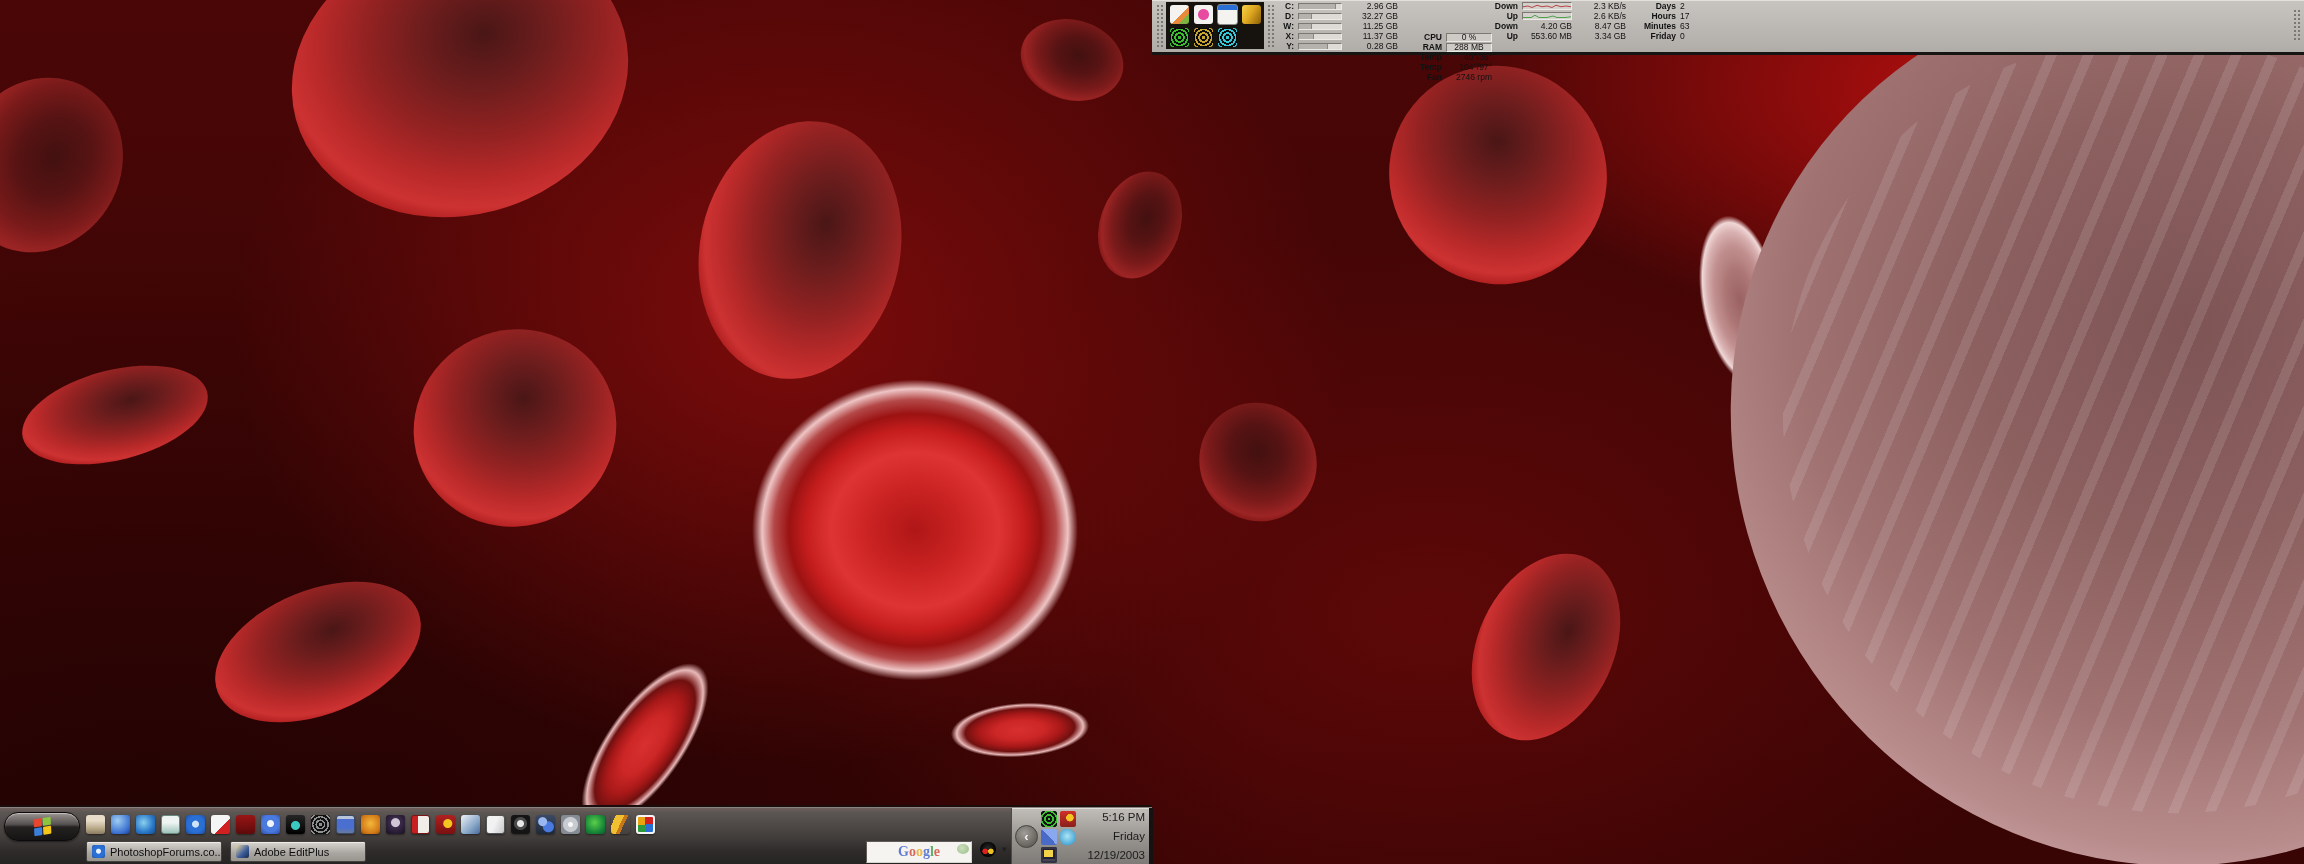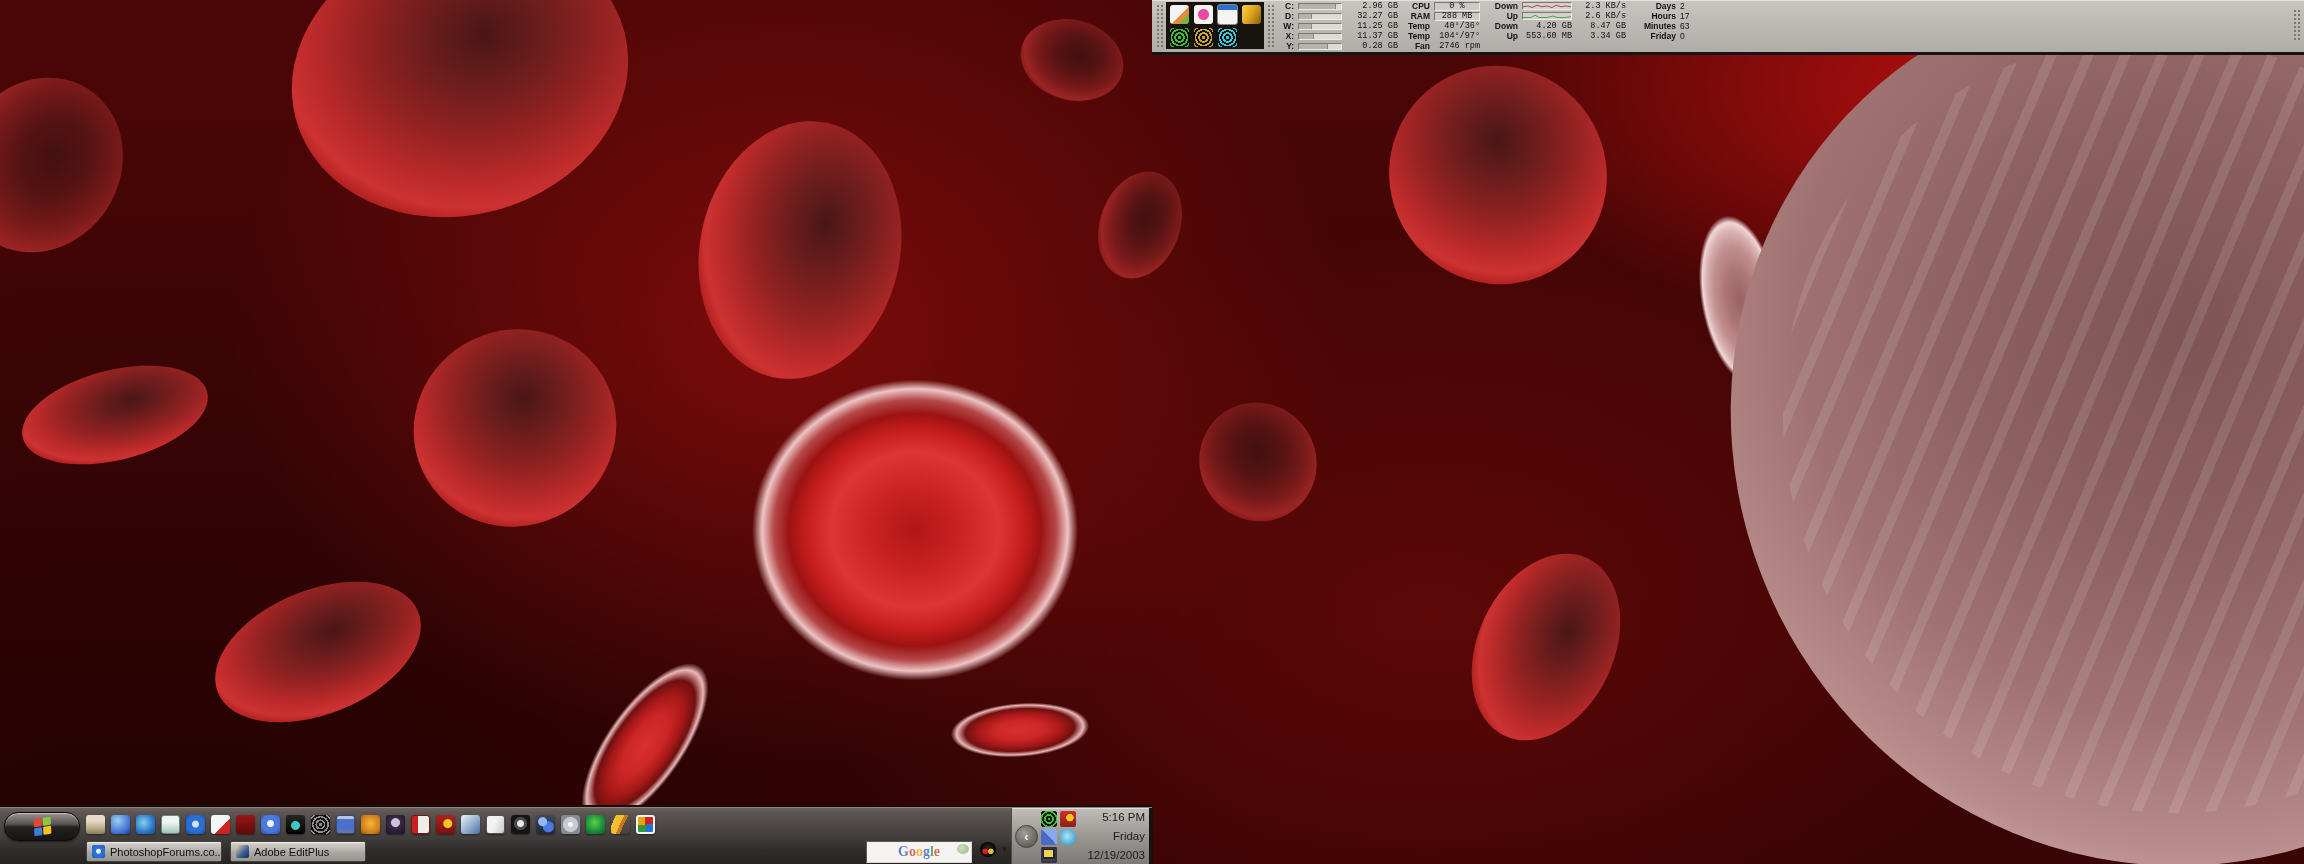--- a/index.html
+++ b/index.html
@@ -36,25 +36,25 @@
   .ltile{width:19px;height:19px;border-radius:3px;align-self:center;justify-self:center;}
   .la1{background:linear-gradient(135deg,#f5f3ef 0 55%,#e98a3a 55% 72%,#7cb342 72%);}
   .la2{background:radial-gradient(circle at 50% 50%,#e84aa0 0 5px,#f5f3ef 6px);}
   .la3{background:linear-gradient(#2a6fd4 0 5px,#f5f3ef 5px);border:1px solid #888;}
   .la4{background:linear-gradient(120deg,#f7d34a,#e0a820 45%,#8a5e08);}
   .la5{background:repeating-radial-gradient(circle at 50% 50%,#39c12e 0 1.6px,#0a0a0a 1.6px 3.6px);}
   .la6{background:repeating-radial-gradient(circle at 50% 50%,#c9a52a 0 1.6px,#0a0a0a 1.6px 3.6px);}
   .la7{background:repeating-radial-gradient(circle at 50% 50%,#35c8d8 0 1.6px,#0a0a0a 1.6px 3.6px);}
   .mgrid{position:absolute;top:1px;display:grid;align-items:center;column-gap:4px;}
   .mgrid .lab{font-weight:bold;text-align:right;white-space:nowrap;}
-  .mgrid .val{text-align:right;white-space:nowrap;font-family:Liberation Mono, monospace;}
+  .mgrid .val{text-align:right;white-space:nowrap;}
   #drives{left:126px;grid-template-columns:16px 44px 52px;grid-auto-rows:10px;}
   .dbar{height:7px;background:#dedbd7;border:1px solid;border-color:#7b7874 #eceae6 #eceae6 #7b7874;box-sizing:border-box;}
   .dfill{height:100%;background:#b5b2ae;border-right:1px solid #8a8783;box-sizing:border-box;}
-  #stats{left:250px;grid-template-columns:28px 46px;grid-auto-rows:10px;}
+  #stats{left:262px;grid-template-columns:28px 46px;grid-auto-rows:10px;margin-top:31px;}
   .sunk{display:block;text-align:center;background:#cecbc7;border:1px solid;
     border-color:#7b7874 #eceae6 #eceae6 #7b7874;line-height:7px;height:9px;box-sizing:border-box;}
   #net{left:336px;grid-template-columns:30px 50px 50px;grid-auto-rows:10px;}
   .gbox{height:8px;background:#d4d1cd;border:1px solid;border-color:#7b7874 #eceae6 #eceae6 #7b7874;box-sizing:border-box;}
   .gbox svg{display:block;width:100%;height:100%;}
   #uptime{left:478px;grid-template-columns:46px 18px;grid-auto-rows:10px;}
   #uptime .uval{text-align:left;}
 
   
   .taskbar{position:absolute;bottom:0;height:56px;}

